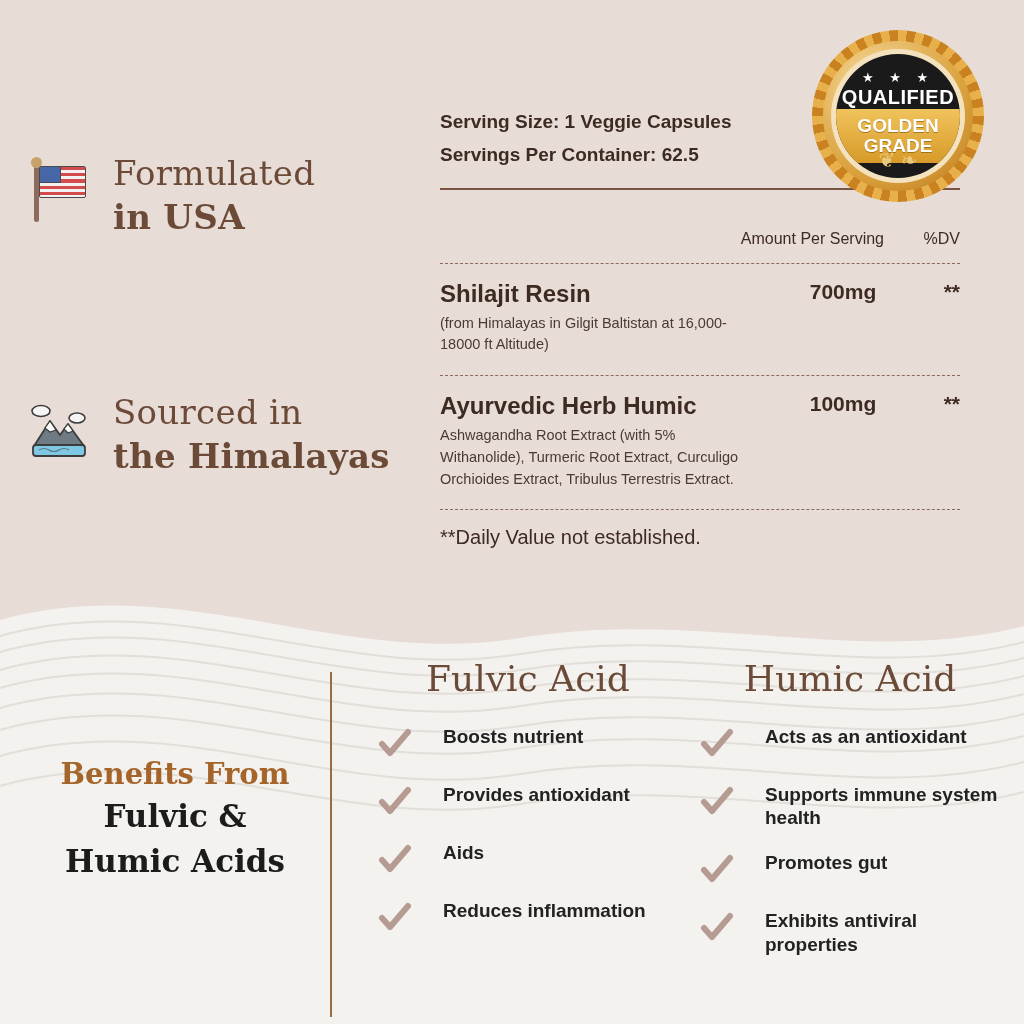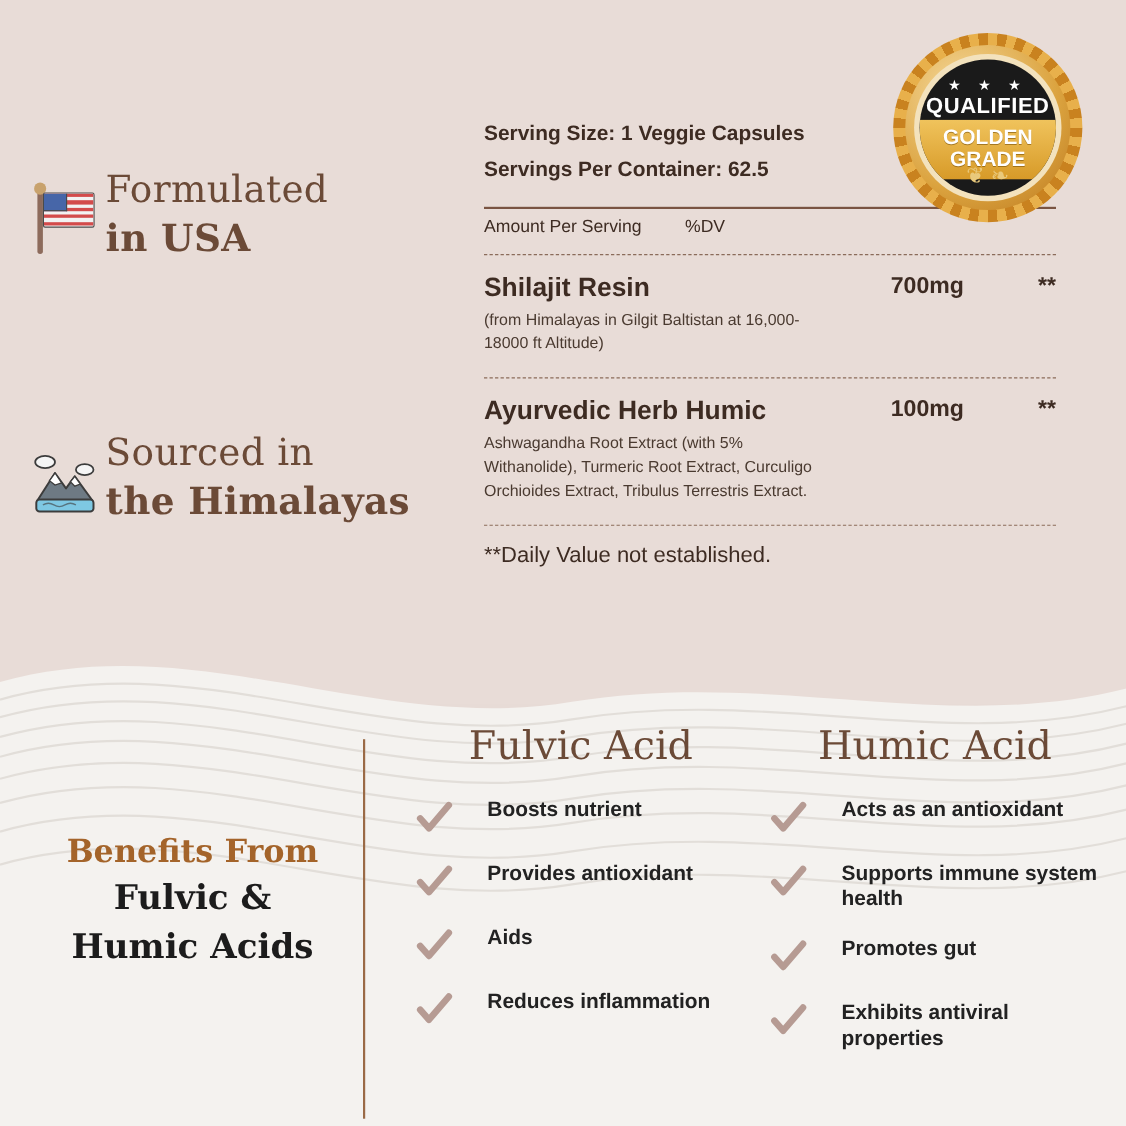--- a/index.html
+++ b/index.html
@@ -16,21 +16,21 @@
   .top{
     position:absolute;left:0;top:0;width:1024px;height:640px;
     background:#e8dcd7;
   }
 
   
   .features{
     position:absolute;left:30px;top:150px;width:400px;
   }
   .feature{
-    display:flex;align-items:flex-end;gap:8px;margin-bottom:150px;
+    display:flex;align-items:center;gap:25px;margin-bottom:150px;
   }
   .feature .ficon{width:58px;height:70px;flex:none;position:relative;}
   .feature .ftext{
     font-family:"DejaVu Serif", serif;
     color:#6b4a37;
     font-size:34px;
     line-height:1.28;
     font-weight:400;
     letter-spacing:.3px;
     padding-top:2px;
@@ -47,22 +47,22 @@
 
   
   .panel{position:absolute;left:440px;top:105px;width:520px;}
   .panel .serv{
     font-size:19px;font-weight:700;color:#3d2b22;line-height:1.75;
     font-family:Liberation Sans, sans-serif;
   }
   .hr-solid{border:0;border-top:2px solid #7a5442;margin:16px 0 0 0;}
   .hr-dash{border:0;border-top:1.6px dashed #8a6b5a;margin:9px 0 0 0;}
   .amt-row{
-    display:flex;align-items:center;
-    font-size:16px;color:#3d2b22;padding:8px 0 6px 0;
+    display:flex;justify-content:flex-end;align-items:center;
+    font-size:16px;color:#3d2b22;padding:8px 0 6px 0;margin-top:32px;
   }
   .amt-row .aps{margin-right:34px;}
   .amt-row .dv{width:42px;text-align:right;}
 
   .nutri{padding:16px 0 10px 0;position:relative;}
   .nutri .nrow{display:flex;align-items:flex-start;}
   .nutri .nname{
     flex:1;font-size:24px;font-weight:700;color:#3d2b22;
   }
   .nutri .namt{

